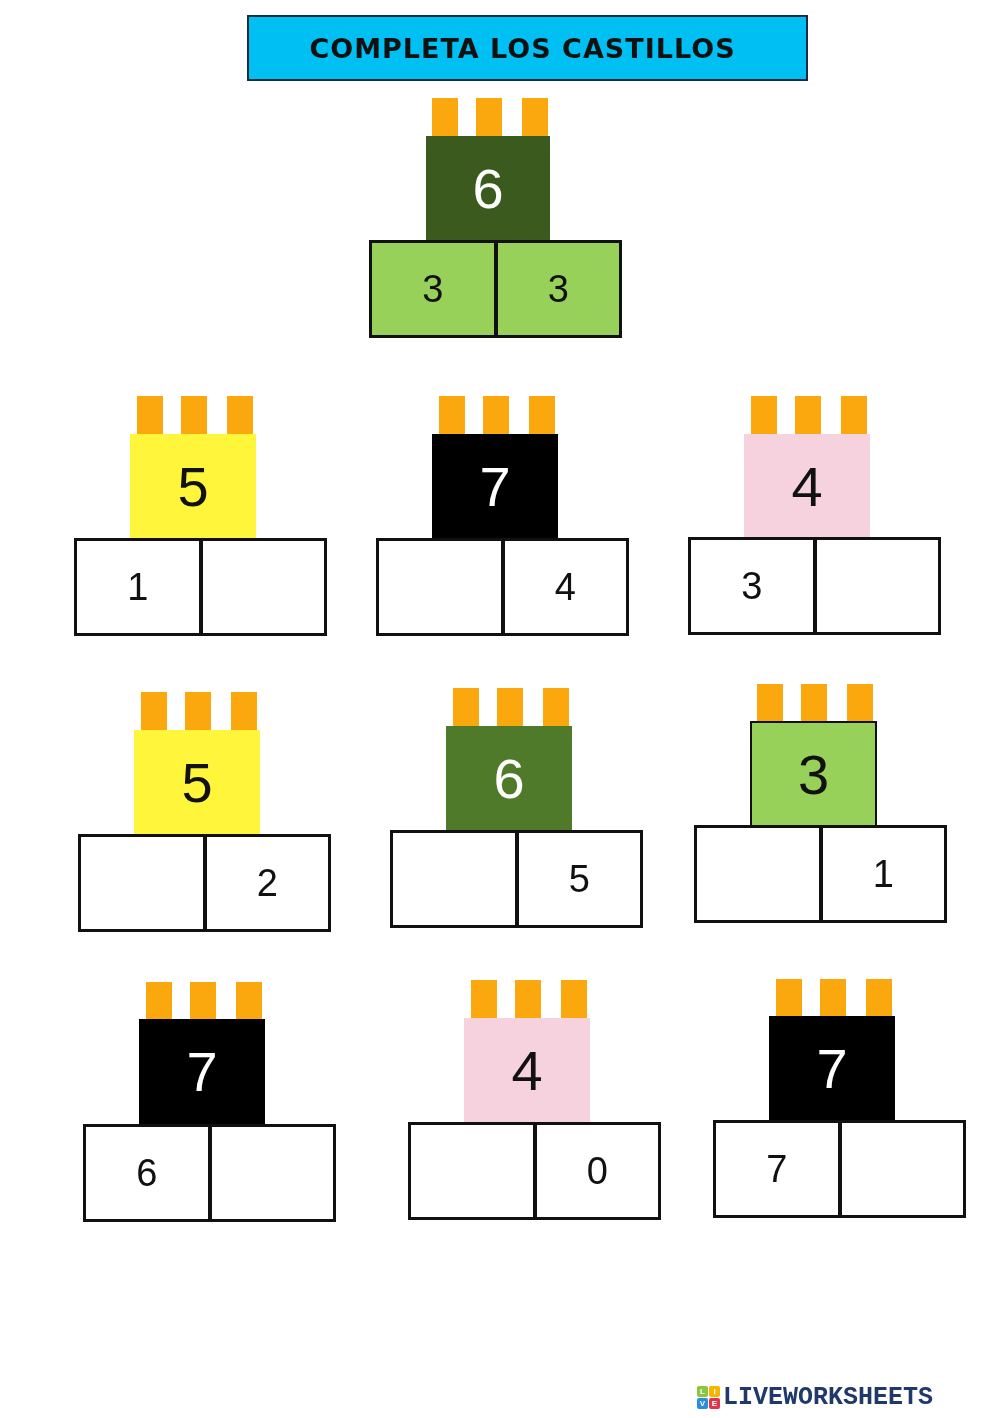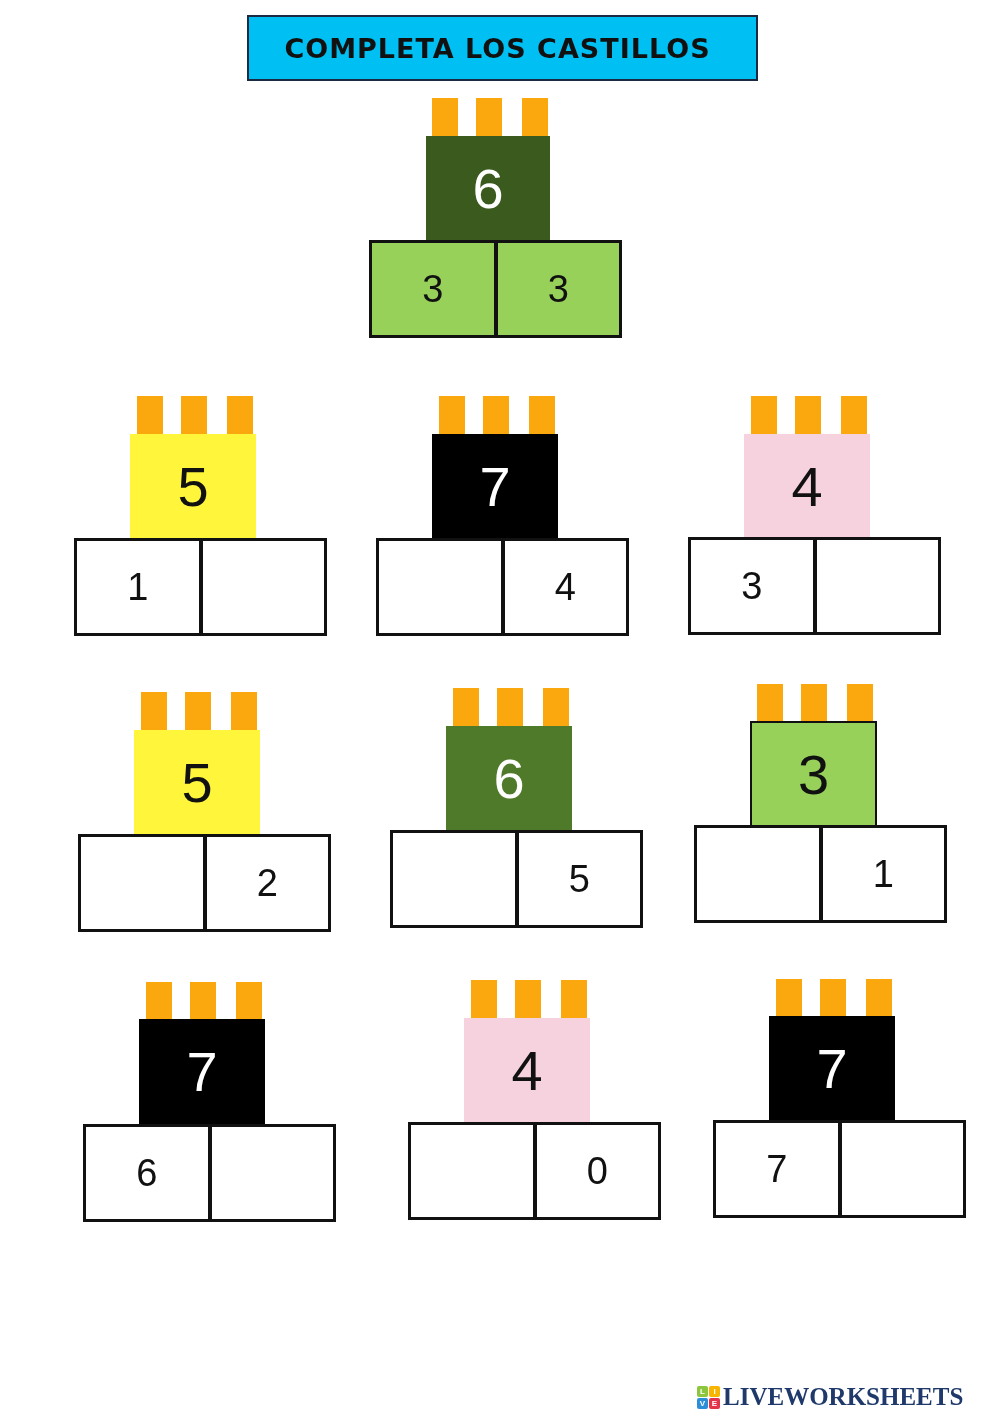--- a/index.html
+++ b/index.html
@@ -1,20 +1,20 @@
 <!DOCTYPE html>
 <html><head>
 <meta charset="utf-8">
 <style>
   * { box-sizing: border-box; margin: 0; padding: 0; }
   html, body { width: 1000px; height: 1418px; background: #ffffff; overflow: hidden; }
   body { position: relative; font-family: "Liberation Sans", sans-serif; }
 
   .title-box {
-    position: absolute; left: 247px; top: 15px; width: 511px; height: 66px;
+    position: absolute; left: 247px; top: 15px; width: 561px; height: 66px;
     background: #00c0f3; border: 2px solid #1a2a40;
     display: flex; align-items: center; justify-content: center;
   }
   .title-box span {
     font-family: "DejaVu Sans", sans-serif; font-weight: bold; font-size: 27px;
     color: #111; letter-spacing: 1px; margin-left: -10px;
   }
 
   .castle { position: absolute; }
   .merlon { position: absolute; width: 26px; height: 38px; background: #fba80e; }
@@ -34,21 +34,21 @@
   .cell input {
     position: absolute; inset: 0; width: 100%; height: 100%; border: none; background: transparent;
     font-size: 38px; text-align: center; outline: none; font-family: "Liberation Sans", sans-serif;
   }
 
   .logo {
     position: absolute; left: 697px; top: 1383px; display: flex; align-items: center;
   }
   .logo-grid { display: grid; grid-template-columns: 11px 11px; grid-template-rows: 11px 11px; gap: 1px; margin-right: 3px; }
   .logo-grid div { font-size: 8px; color: #fff; font-weight: bold; display: flex; align-items: center; justify-content: center; border-radius: 2px; }
-  .logo-text { font-family: Liberation Serif, serif; font-weight: bold; font-size: 25px; color: #1f3a6a; letter-spacing: 0px; }
+  .logo-text { font-family: Liberation Mono, monospace; font-weight: bold; font-size: 25px; color: #1f3a6a; letter-spacing: 0px; }
 </style>
 </head>
 <body>
 
 <div class="title-box">
   <span>COMPLETA LOS CASTILLOS</span>
 </div>
 
 <div class="castle" style="left:369px; top:98px;">
   <div class="merlon" style="left:63px; top:0;"></div>

